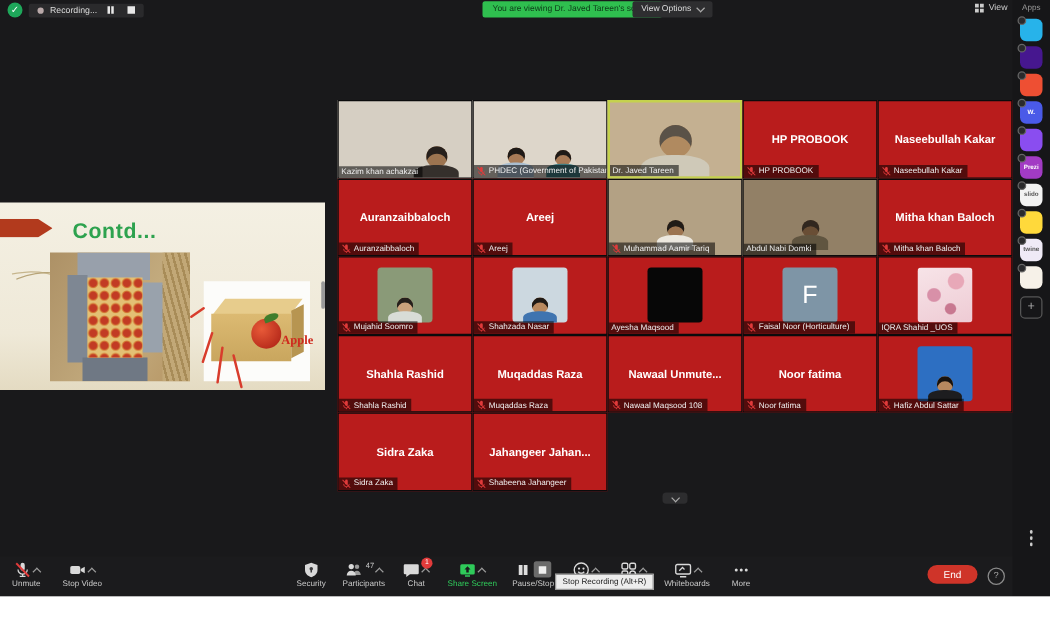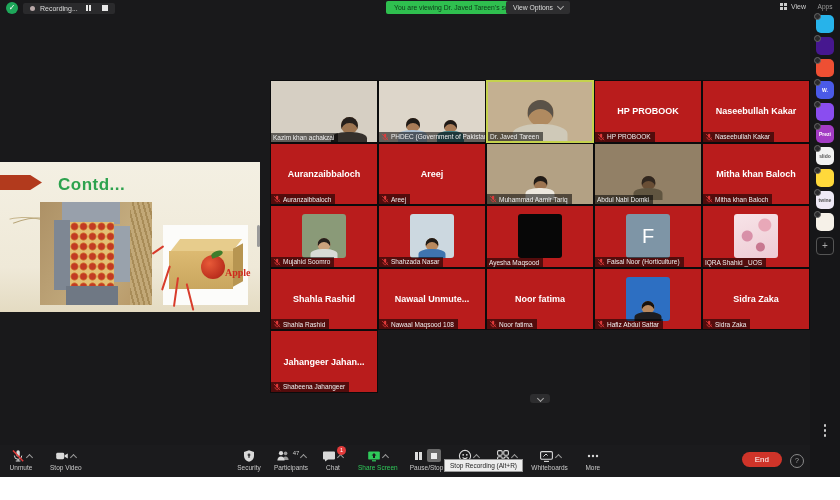--- a/index.html
+++ b/index.html
@@ -409,20 +409,34 @@
               <rect x="4.6" y="1" width="3.2" height="6" rx="1.6" fill="#e23b3b"></rect>
               <path d="M2.8 6.2a3.4 3.4 0 0 0 6.8 0" fill="none" stroke="#e23b3b" stroke-width="1"></path>
               <line x1="6.2" y1="9.4" x2="6.2" y2="11" stroke="#e23b3b" stroke-width="1"></line>
               <line x1="1.6" y1="1.4" x2="10.8" y2="10.8" stroke="#e23b3b" stroke-width="1.2"></line>
             </svg>
           </span>
           <span>Shahla Rashid</span>
         </div>
       </div>
       <div class="tile">
+        <div class="center-name">Muqaddas Raza</div>
+        <div class="tile-label">
+          <span class="mic">
+            <svg width="8" height="8" viewBox="0 0 12 12">
+              <rect x="4.6" y="1" width="3.2" height="6" rx="1.6" fill="#e23b3b"></rect>
+              <path d="M2.8 6.2a3.4 3.4 0 0 0 6.8 0" fill="none" stroke="#e23b3b" stroke-width="1"></path>
+              <line x1="6.2" y1="9.4" x2="6.2" y2="11" stroke="#e23b3b" stroke-width="1"></line>
+              <line x1="1.6" y1="1.4" x2="10.8" y2="10.8" stroke="#e23b3b" stroke-width="1.2"></line>
+            </svg>
+          </span>
+          <span>Muqaddas Raza</span>
+        </div>
+      </div>
+      <div class="tile">
         <div class="center-name">Nawaal  Unmute...</div>
         <div class="tile-label">
           <span class="mic">
             <svg width="8" height="8" viewBox="0 0 12 12">
               <rect x="4.6" y="1" width="3.2" height="6" rx="1.6" fill="#e23b3b"></rect>
               <path d="M2.8 6.2a3.4 3.4 0 0 0 6.8 0" fill="none" stroke="#e23b3b" stroke-width="1"></path>
               <line x1="6.2" y1="9.4" x2="6.2" y2="11" stroke="#e23b3b" stroke-width="1"></line>
               <line x1="1.6" y1="1.4" x2="10.8" y2="10.8" stroke="#e23b3b" stroke-width="1.2"></line>
             </svg>
           </span>

